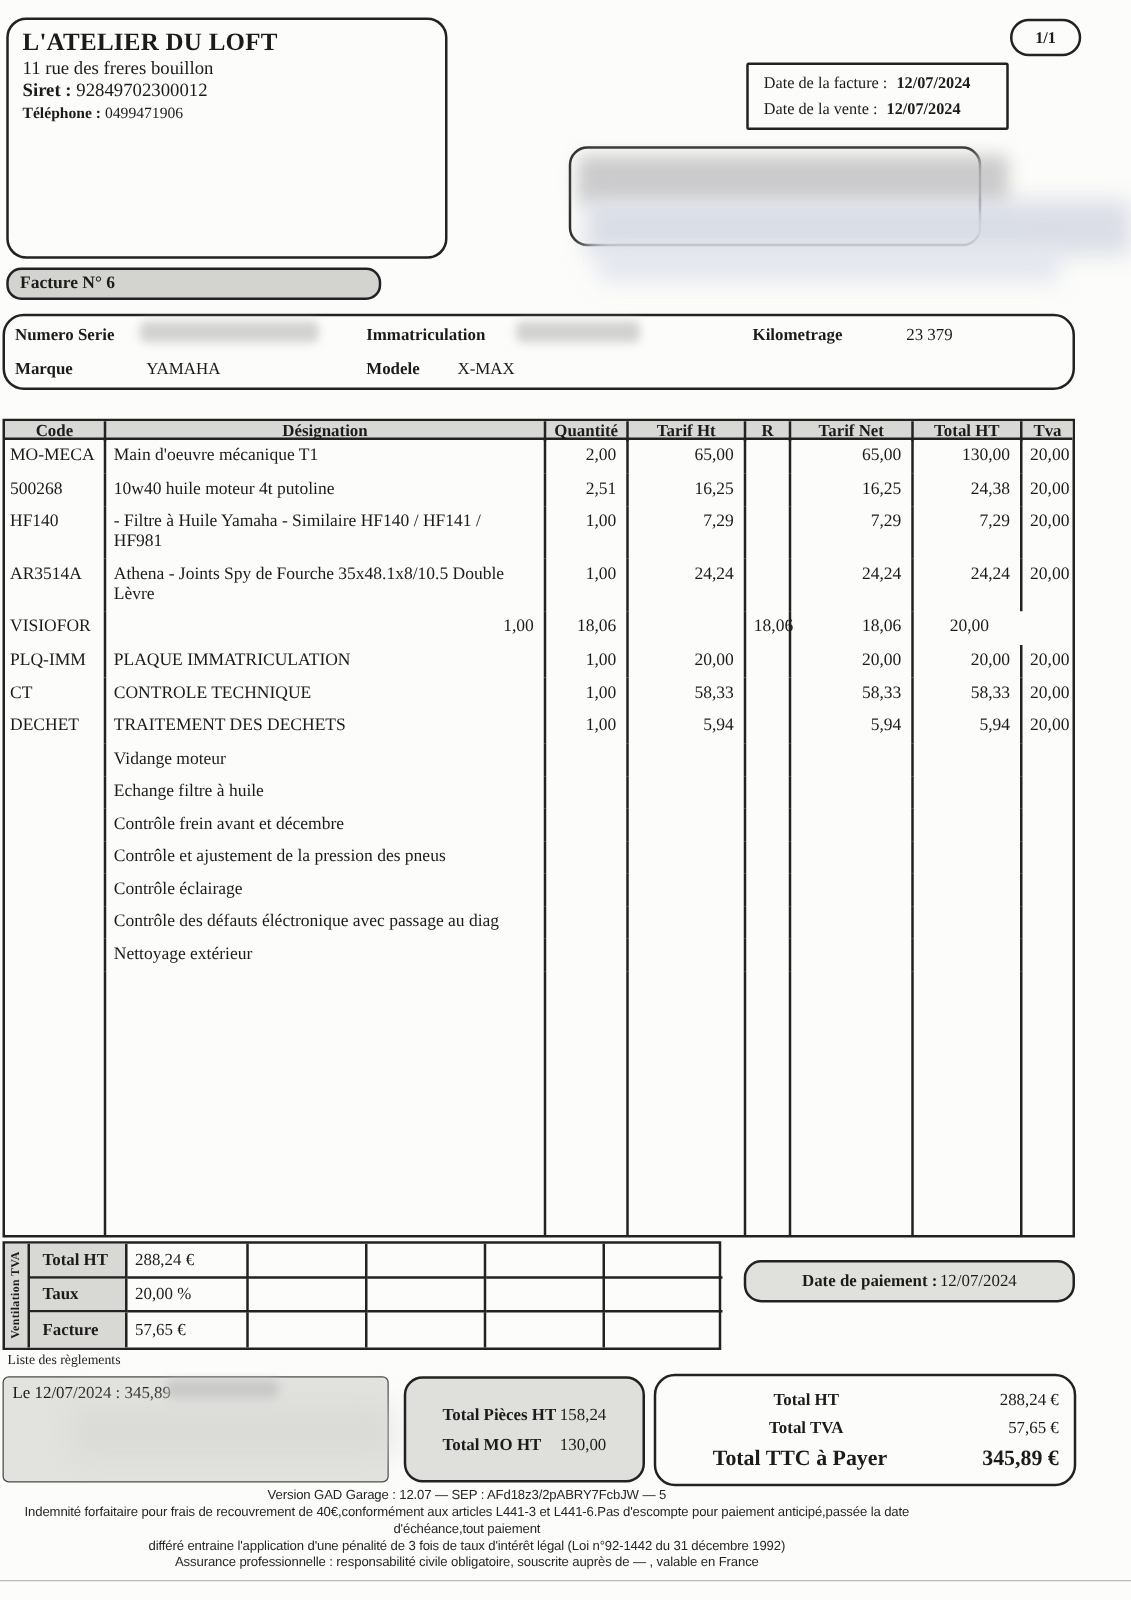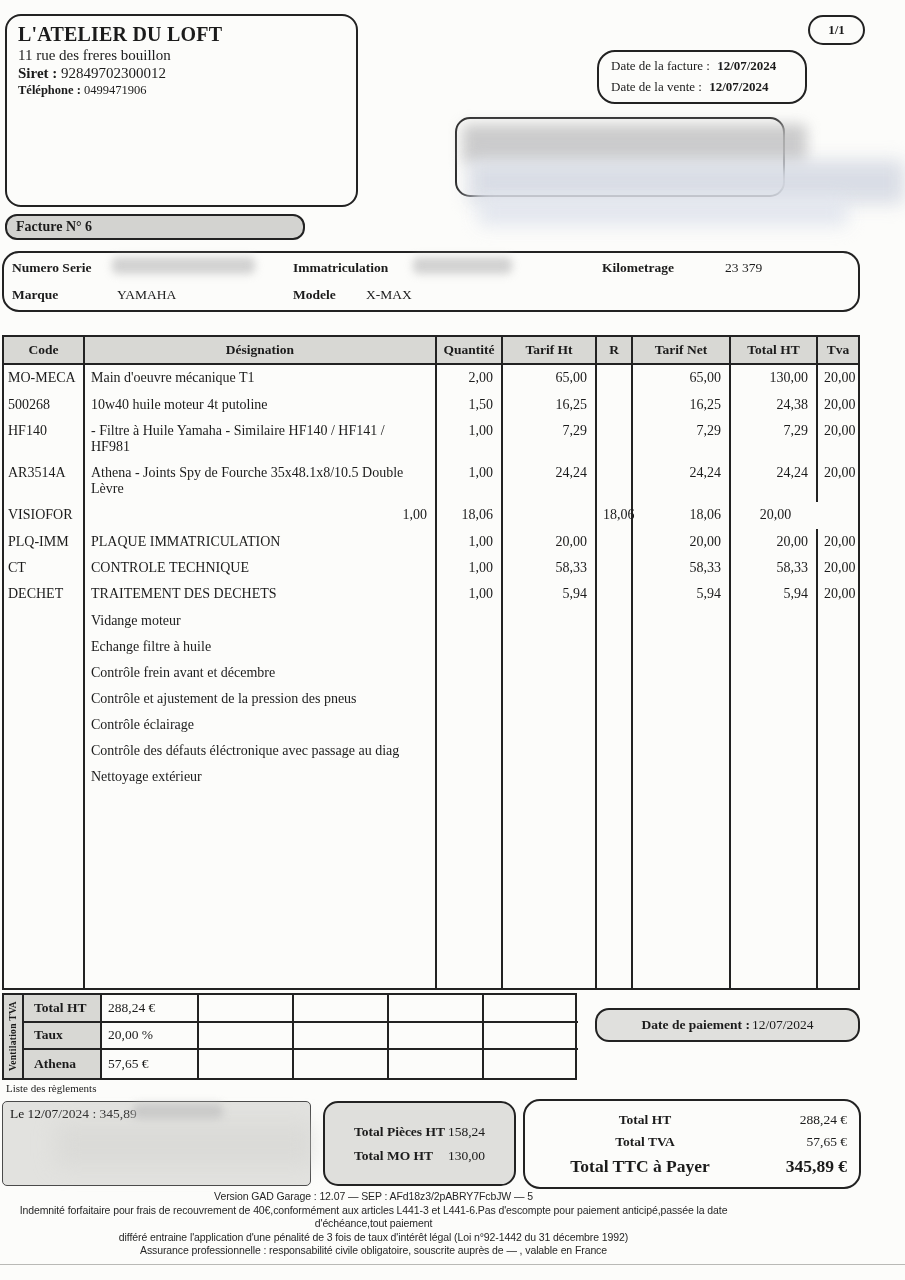--- a/index.html
+++ b/index.html
@@ -26,21 +26,21 @@
     font-size:14px; font-weight:bold; }
 
   
   .page-badge { left:808px; top:15px; width:57px; height:30px;
     border:2px solid #222; border-radius:16px; background:#fcfcfa;
     display:flex; align-items:center; justify-content:center;
     font-size:13px; font-weight:bold; }
 
   
   .dates-box { left:597px; top:50px; width:210px; height:54px;
-    border:2px solid #222; border-radius:18px; background:#fcfcfa;
+    border:2px solid #222; border-radius:2px; background:#fcfcfa;
     padding:6px 0 0 12px; font-size:13px; }
   .dates-box .row { margin-bottom:5px; white-space:nowrap; }
   .dates-box .val { font-weight:bold; margin-left:4px; }
 
   
   .customer-box { left:455px; top:117px; width:330px; height:80px;
     border:2px solid #222; border-radius:15px; background:#fcfcfa; }
   .redact { position:absolute; border-radius:5px; }
   .r-a { left:462px; top:124px; width:345px; height:40px; background:#c3c3c4; filter:blur(7px); opacity:.85; }
   .r-b { left:468px; top:160px; width:437px; height:44px; background:#d8dce5; filter:blur(9px); opacity:.95; }
@@ -52,21 +52,21 @@
 
   
   .vehicle-box { left:2px; top:251px; width:858px; height:61px;
     border:2px solid #222; border-radius:17px; background:#fcfcfa; font-size:13.5px; }
   .vehicle-box .abs { white-space:nowrap; }
 
   
   .items-table { left:2px; top:335px; width:858px; height:655px;
     border:2px solid #222; background:#fcfcfa; display:flex; flex-direction:column; }
   .tgrid { display:grid; grid-template-columns:81px 352px 66px 94px 36px 98px 87px 1fr; }
-  .thead { background:#d8d8d4; border-bottom:2px solid #222; height:28px; }
+  .thead { background:#d8d8d4; border-bottom:2px solid #222; height:15px; }
   .thead > div { font-size:13.5px; font-weight:bold; display:flex; align-items:center; justify-content:center;
     border-right:2px solid #222; }
   .thead > div:last-child { border-right:none; }
   .trow > div { border-right:2px solid #222; font-size:14px; padding:5px 6px 0 6px; }
   .trow > div:last-child { border-right:none; }
   .trow .c-code { padding-left:4px; }
   .trow .c-des  { white-space:pre-line; }
   .trow .c-num  { text-align:right; padding-right:8px; }
   .trow .c-tva  { text-align:center; padding-right:4px; }
   .h26 { min-height:26px; } .h27 { min-height:27px; } .h42 { min-height:42px; }
@@ -197,21 +197,21 @@
       <div class="c-num">2,00</div>
       <div class="c-num">65,00</div>
       <div class="c-num"></div>
       <div class="c-num">65,00</div>
       <div class="c-num">130,00</div>
       <div class="c-tva">20,00</div>
     </div>
     <div class="tgrid trow h26">
       <div class="c-code">500268</div>
       <div class="c-des">10w40 huile moteur 4t putoline</div>
-      <div class="c-num">1,50</div>
+      <div class="c-num">2,51</div>
       <div class="c-num">16,25</div>
       <div class="c-num"></div>
       <div class="c-num">16,25</div>
       <div class="c-num">24,38</div>
       <div class="c-tva">20,00</div>
     </div>
     <div class="tgrid trow h42">
       <div class="c-code">HF140</div>
       <div class="c-des">- Filtre à Huile Yamaha - Similaire HF140 / HF141 /
 HF981</div>
@@ -365,21 +365,21 @@
     <div class="vat-cell"></div>
     <div class="vat-cell"></div>
     <div class="vat-cell"></div>
     <div class="vat-cell last-col"></div>
     <div class="vat-cell vat-label">Taux</div>
     <div class="vat-cell vat-value">20,00 %</div>
     <div class="vat-cell"></div>
     <div class="vat-cell"></div>
     <div class="vat-cell"></div>
     <div class="vat-cell last-col"></div>
-    <div class="vat-cell vat-label last-row">Athena</div>
+    <div class="vat-cell vat-label last-row">Facture</div>
     <div class="vat-cell vat-value last-row">57,65 €</div>
     <div class="vat-cell last-row"></div>
     <div class="vat-cell last-row"></div>
     <div class="vat-cell last-row"></div>
     <div class="vat-cell last-row last-col"></div>
   </div>
 
   <div class="abs pay-pill">
     <span class="lbl">Date de paiement :</span>
     <span>12/07/2024</span>

